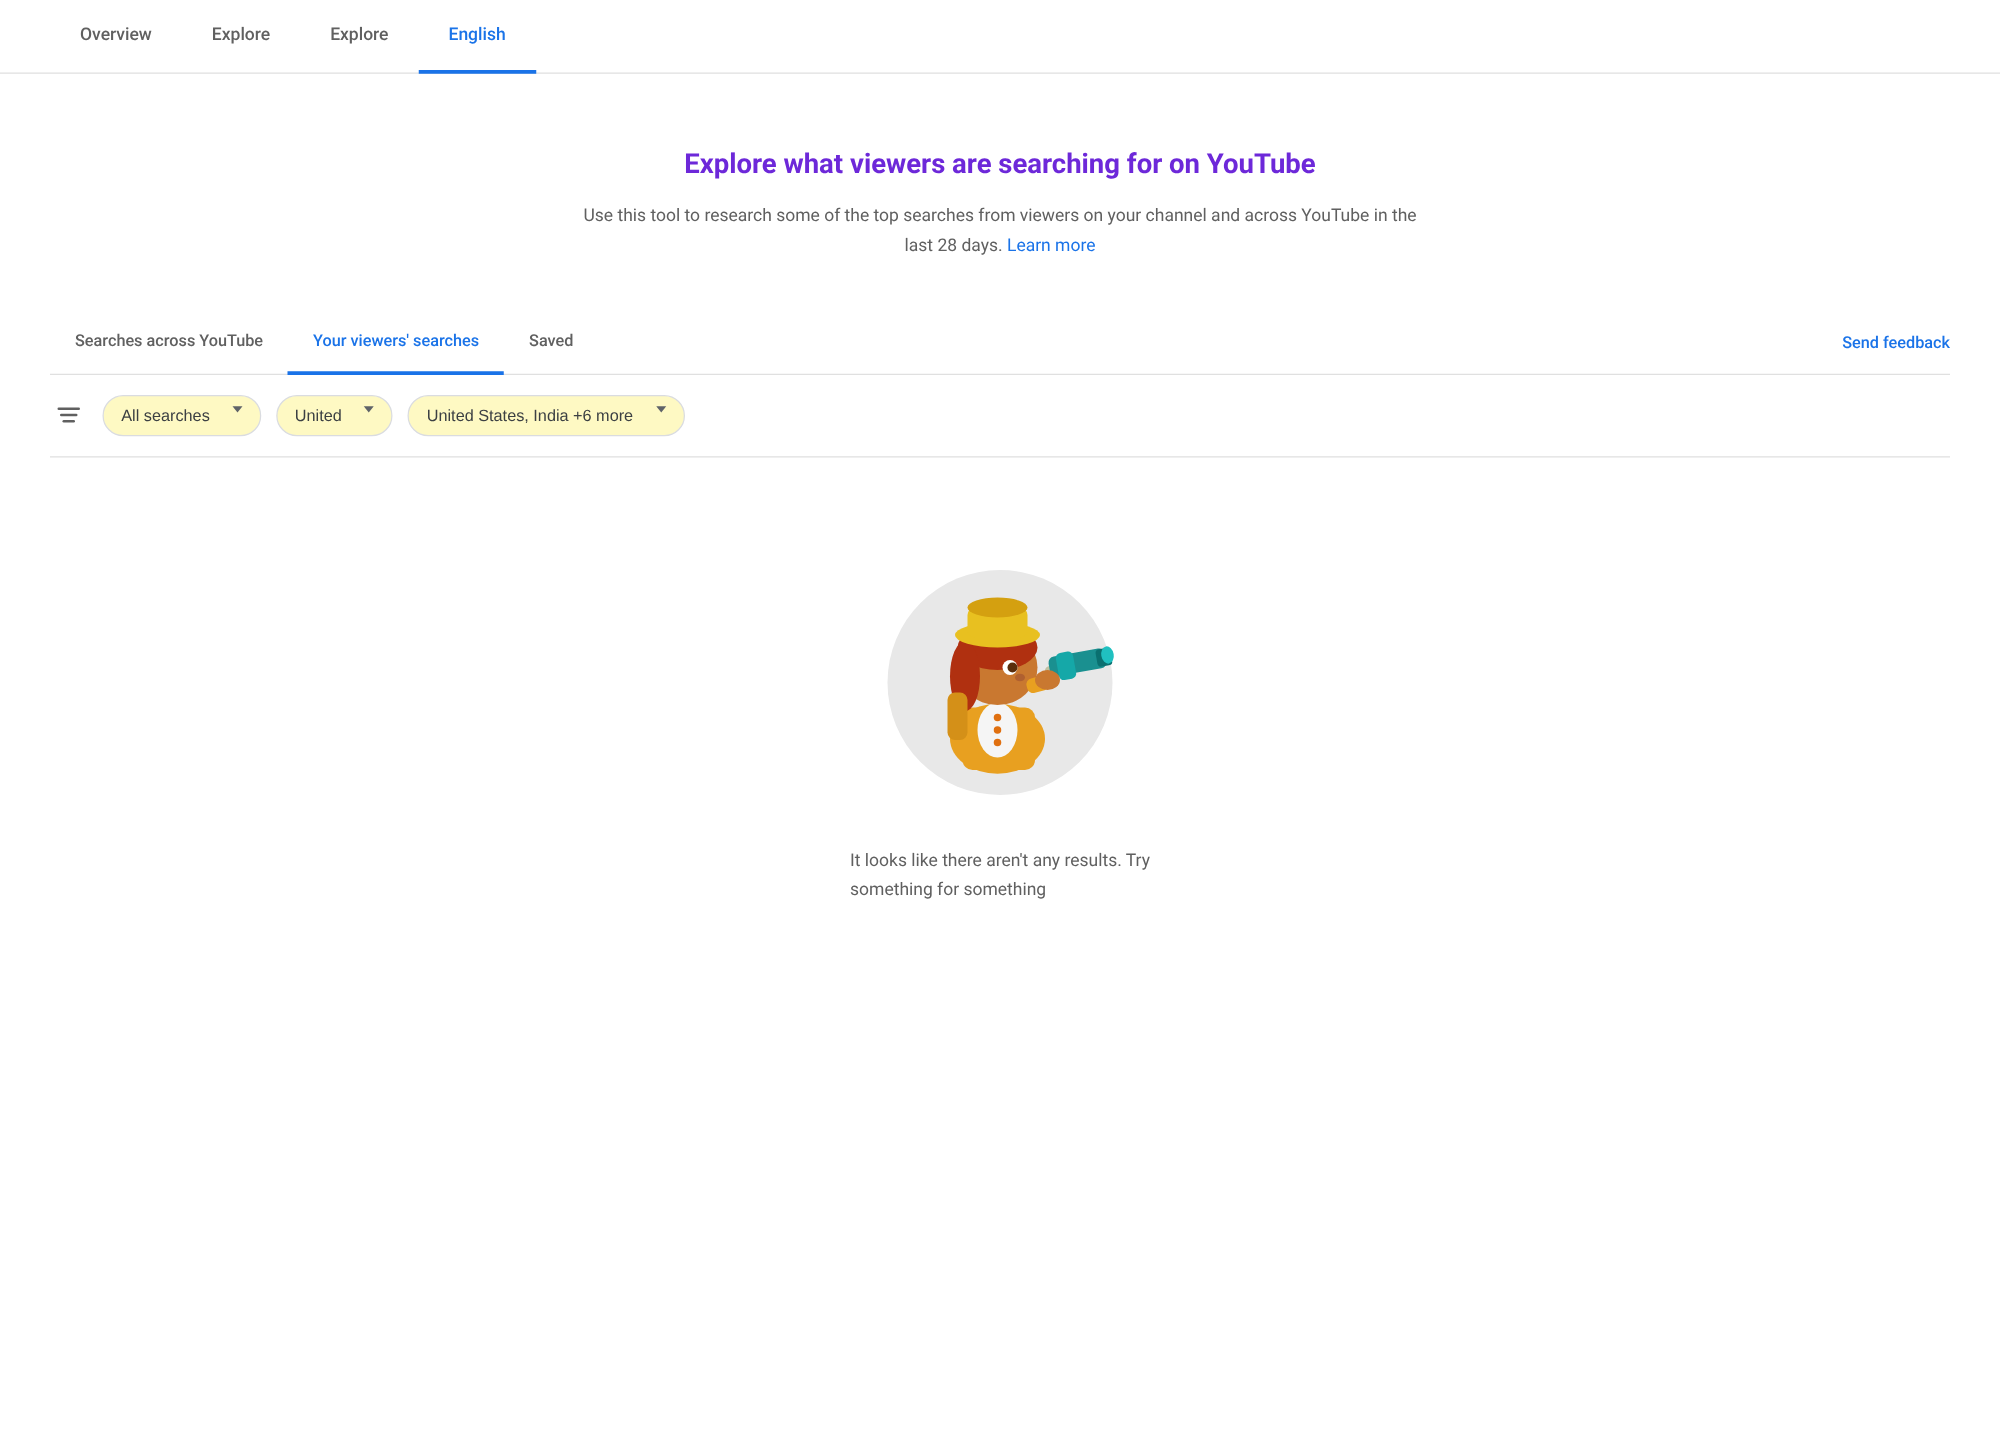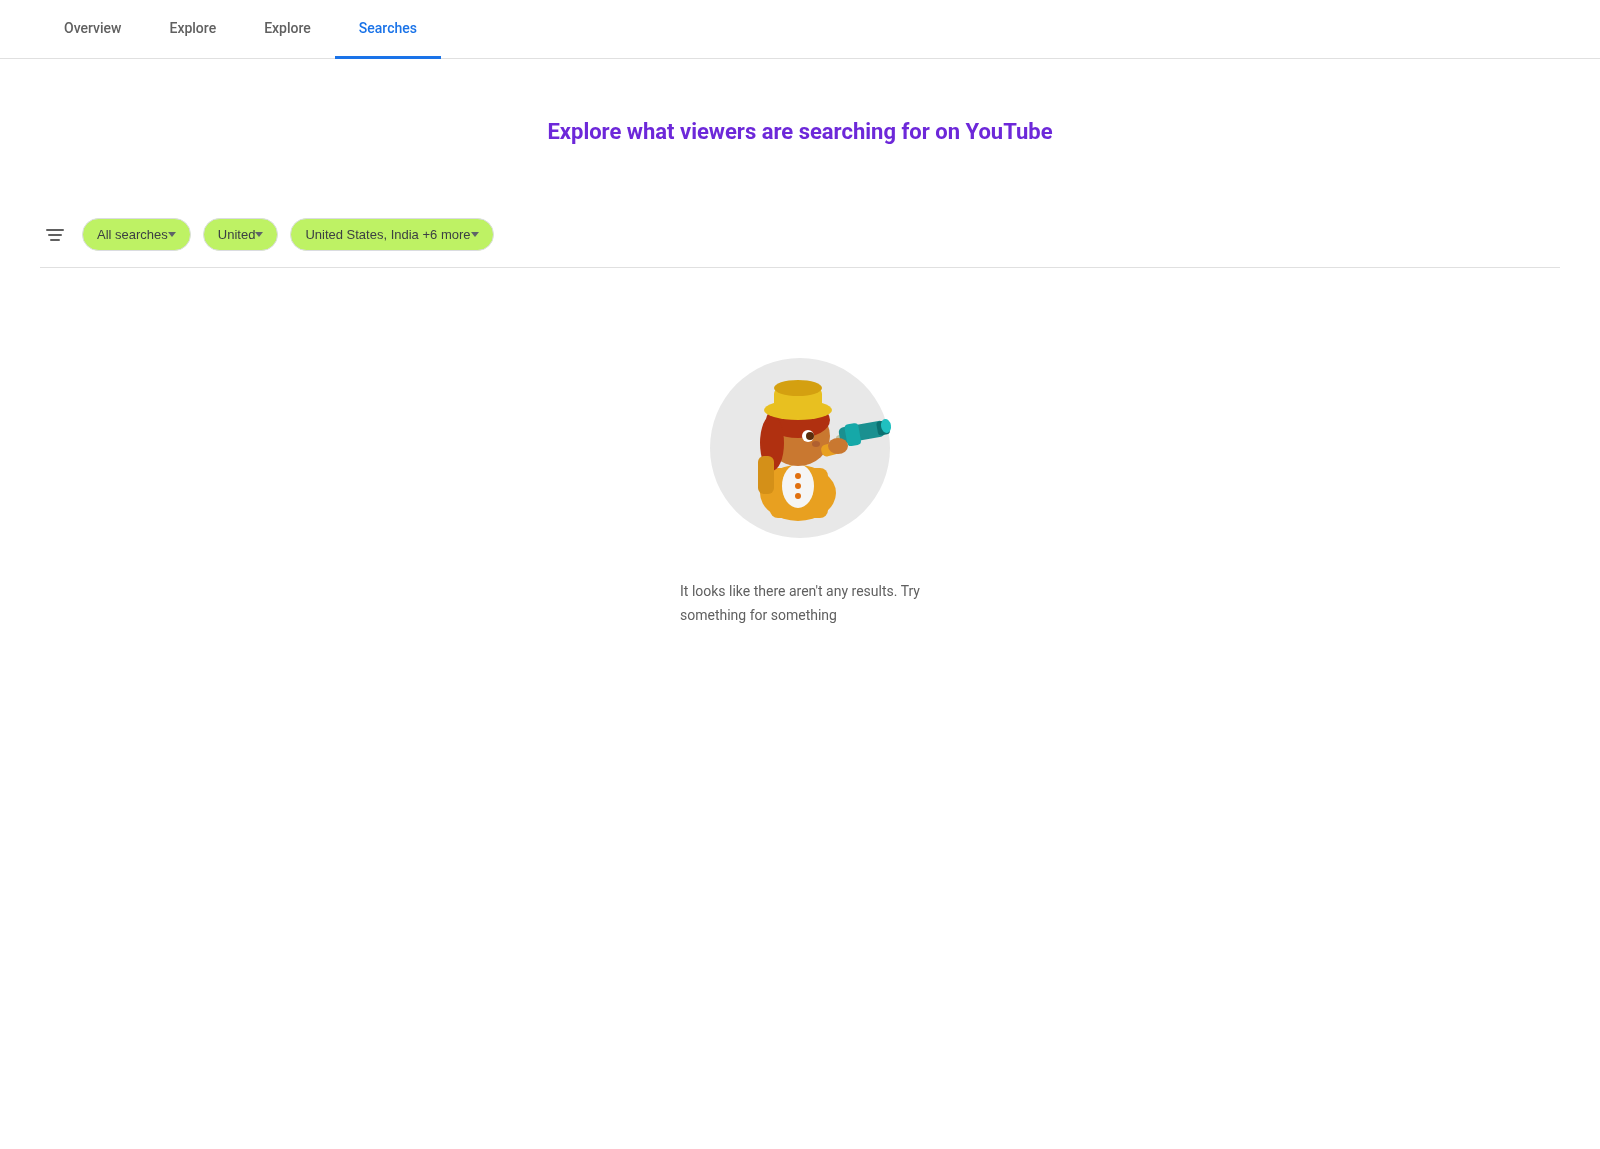--- a/index.html
+++ b/index.html
@@ -108,28 +108,27 @@
       height: 2px;
       background: #606060;
       border-radius: 1px;
     }
     .filter-icon span:nth-child(1) { width: 18px; }
     .filter-icon span:nth-child(2) { width: 14px; margin-left: 2px; }
     .filter-icon span:nth-child(3) { width: 10px; margin-left: 4px; }
 
     .dropdown-btn {
       display: flex;
-      align-items: center;
-      gap: 0;
+      gap: 18px;
       border: 1px solid #dadce0;
       border-radius: 20px;
       padding: 8px 14px;
       font-size: 13px;
       color: #3c4043;
-      background: #bef264;
+      background: #fef9c3;
       cursor: pointer;
       font-weight: 500;
     }
     .dropdown-arrow {
       width: 0;
       height: 0;
       border-left: 4px solid transparent;
       border-right: 4px solid transparent;
       border-top: 5px solid #5f6368;
     }
@@ -156,29 +155,39 @@
       line-height: 1.7;
     }
   </style>
 </head>
 <body>
 
 <nav class="top-nav">
   <a class="top-nav-tab">Overview</a>
   <a class="top-nav-tab">Explore</a>
   <a class="top-nav-tab">Explore</a>
-  <a class="top-nav-tab active">Searches</a>
+  <a class="top-nav-tab active">English</a>
 </nav>
 
 <section class="hero">
   <h1 class="hero-title">Explore what viewers are searching for on YouTube</h1>
+  <p class="hero-desc">
+    <span>Use this tool to research some of the top searches from viewers on your channel and across YouTube in the last 28 days.</span>
+    <a class="learn-more">Learn more</a>
+  </p>
 </section>
 
 <div class="search-section">
 
+  <div class="search-tabs">
+    <div class="search-tab">Searches across YouTube</div>
+    <div class="search-tab active">Your viewers' searches</div>
+    <div class="search-tab">Saved</div>
+    <div class="send-feedback">Send feedback</div>
+  </div>
 
   <div class="filters-bar">
     <div class="filter-icon">
       <span></span>
       <span></span>
       <span></span>
     </div>
     <button class="dropdown-btn">
       <span>All searches</span>
       <span class="dropdown-arrow"></span>

